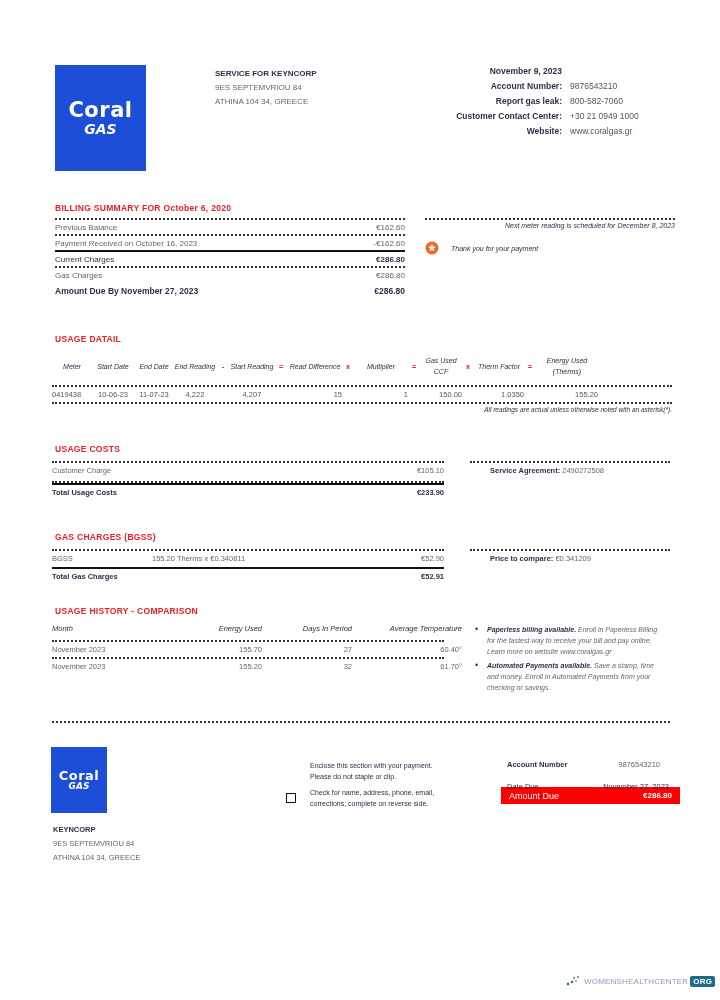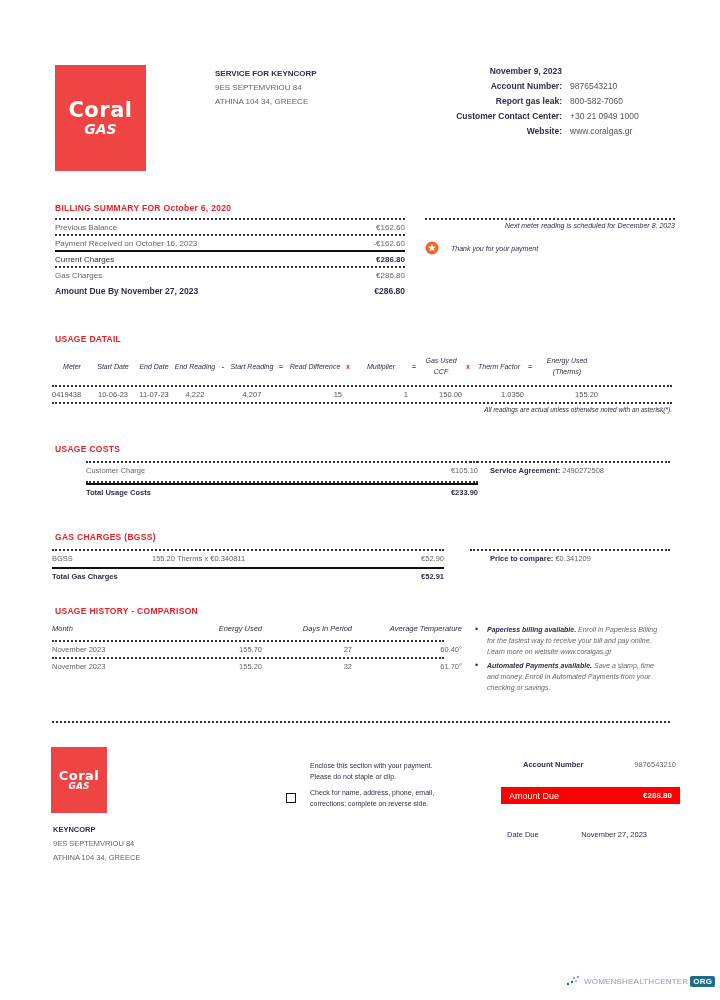--- a/index.html
+++ b/index.html
@@ -1,20 +1,20 @@
 <!DOCTYPE html>
 <html><head>
 <meta charset="utf-8">
 <style>
   * { box-sizing: border-box; margin: 0; padding: 0; }
   html, body { width: 720px; height: 1000px; background: #ffffff; overflow: hidden; }
   body { position: relative; font-family: "Liberation Sans", sans-serif; color: #333; font-size: 8px; }
   .abs { position: absolute; }
 
-  .logo { background: #ef4444; color: #fff; display: flex; flex-direction: column; align-items: center; justify-content: center; }
+  .logo { background: #1d4ed8; color: #fff; display: flex; flex-direction: column; align-items: center; justify-content: center; }
   .logo .coral { font-family: "DejaVu Sans", sans-serif; font-weight: bold; letter-spacing: 0.5px; line-height: 1; }
   .logo .gas { font-family: "DejaVu Sans", sans-serif; font-weight: bold; font-style: italic; line-height: 1; text-align: right; }
 
   .navy { color: #2e2e4a; }
   .grey { color: #666; }
   .bold { font-weight: bold; }
   .ital { font-style: italic; }
 
   .sec-title { color: #ee1c25; font-weight: bold; font-size: 8.5px; letter-spacing: 0.3px; }
 
@@ -166,21 +166,21 @@
     <span style="text-align:right">1.0350</span>
     <span></span>
     <span style="text-align:right">155.20</span>
   </div>
   <div class="dotted"></div>
   <div class="ital navy" style="text-align:right; font-size:6.5px; padding-top:2px;">All readings are actual unless otherwise noted with an asterisk(*).</div>
 </div>
 
 <div class="abs sec-title" style="left:55px; top:444px;">USAGE  COSTS</div>
 
-<div class="abs" style="left:52px; top:461px; width:392px;margin-left:34px;">
+<div class="abs" style="left:52px; top:461px; width:392px;">
   <div class="dotted"></div>
   <div class="row grey" style="font-size:7.5px;">
     <span style="width:100px">Customer Charge</span>
     <span style="flex:1"></span>
     <span class="amt">€105.10</span>
   </div>
   <div class="dotted" style="margin-top:4px;"></div>
   <div class="solid"></div>
   <div class="row navy bold" style="font-size:7.5px;">
     <span>Total Usage Costs</span>
@@ -270,31 +270,31 @@
   <div>Please do not staple or clip.</div>
 </div>
 
 <div class="abs checkbox" style="left:286px; top:793px;"></div>
 
 <div class="abs" style="left:310px; top:787px; font-size:7px; color:#2e2e4a; line-height:11px;">
   <div>Check for name, address,  phone, email,</div>
   <div>corrections;  complete on reverse side.</div>
 </div>
 
-<div class="abs" style="left:507px; top:760px; width:153px; display:flex; justify-content:space-between; font-size:7.5px;margin-left:16px;">
+<div class="abs" style="left:507px; top:760px; width:153px; display:flex; justify-content:space-between; font-size:7.5px;">
   <span class="navy bold">Account Number</span>
   <span class="grey">9876543210</span>
 </div>
 
 <div class="abs amt-due-bar" style="left:501px; top:787px; width:179px; height:17px;">
   <span>Amount Due</span>
   <span class="bold" style="font-size:8px;">€286.80</span>
 </div>
 
-<div class="abs" style="left:507px; top:830px; width:140px; display:flex; justify-content:space-between; font-size:7.5px; color:#2e2e4a;">
+<div class="abs" style="left:507px; top:782px; width:162px; display:flex; justify-content:space-between; font-size:7.5px; color:#2e2e4a;">
   <span>Date Due</span>
   <span>November 27, 2023</span>
 </div>
 
 <div class="abs watermark" style="left:566px; top:975px;">
   <svg width="16" height="12" viewBox="0 0 16 12">
     <circle cx="2" cy="9" r="1.2" fill="#1e6b8a"></circle>
     <circle cx="6" cy="7" r="1.2" fill="#1e6b8a"></circle>
     <circle cx="8" cy="3" r="1.2" fill="#a58cc7"></circle>
     <circle cx="12" cy="2" r="1.2" fill="#a58cc7"></circle>

